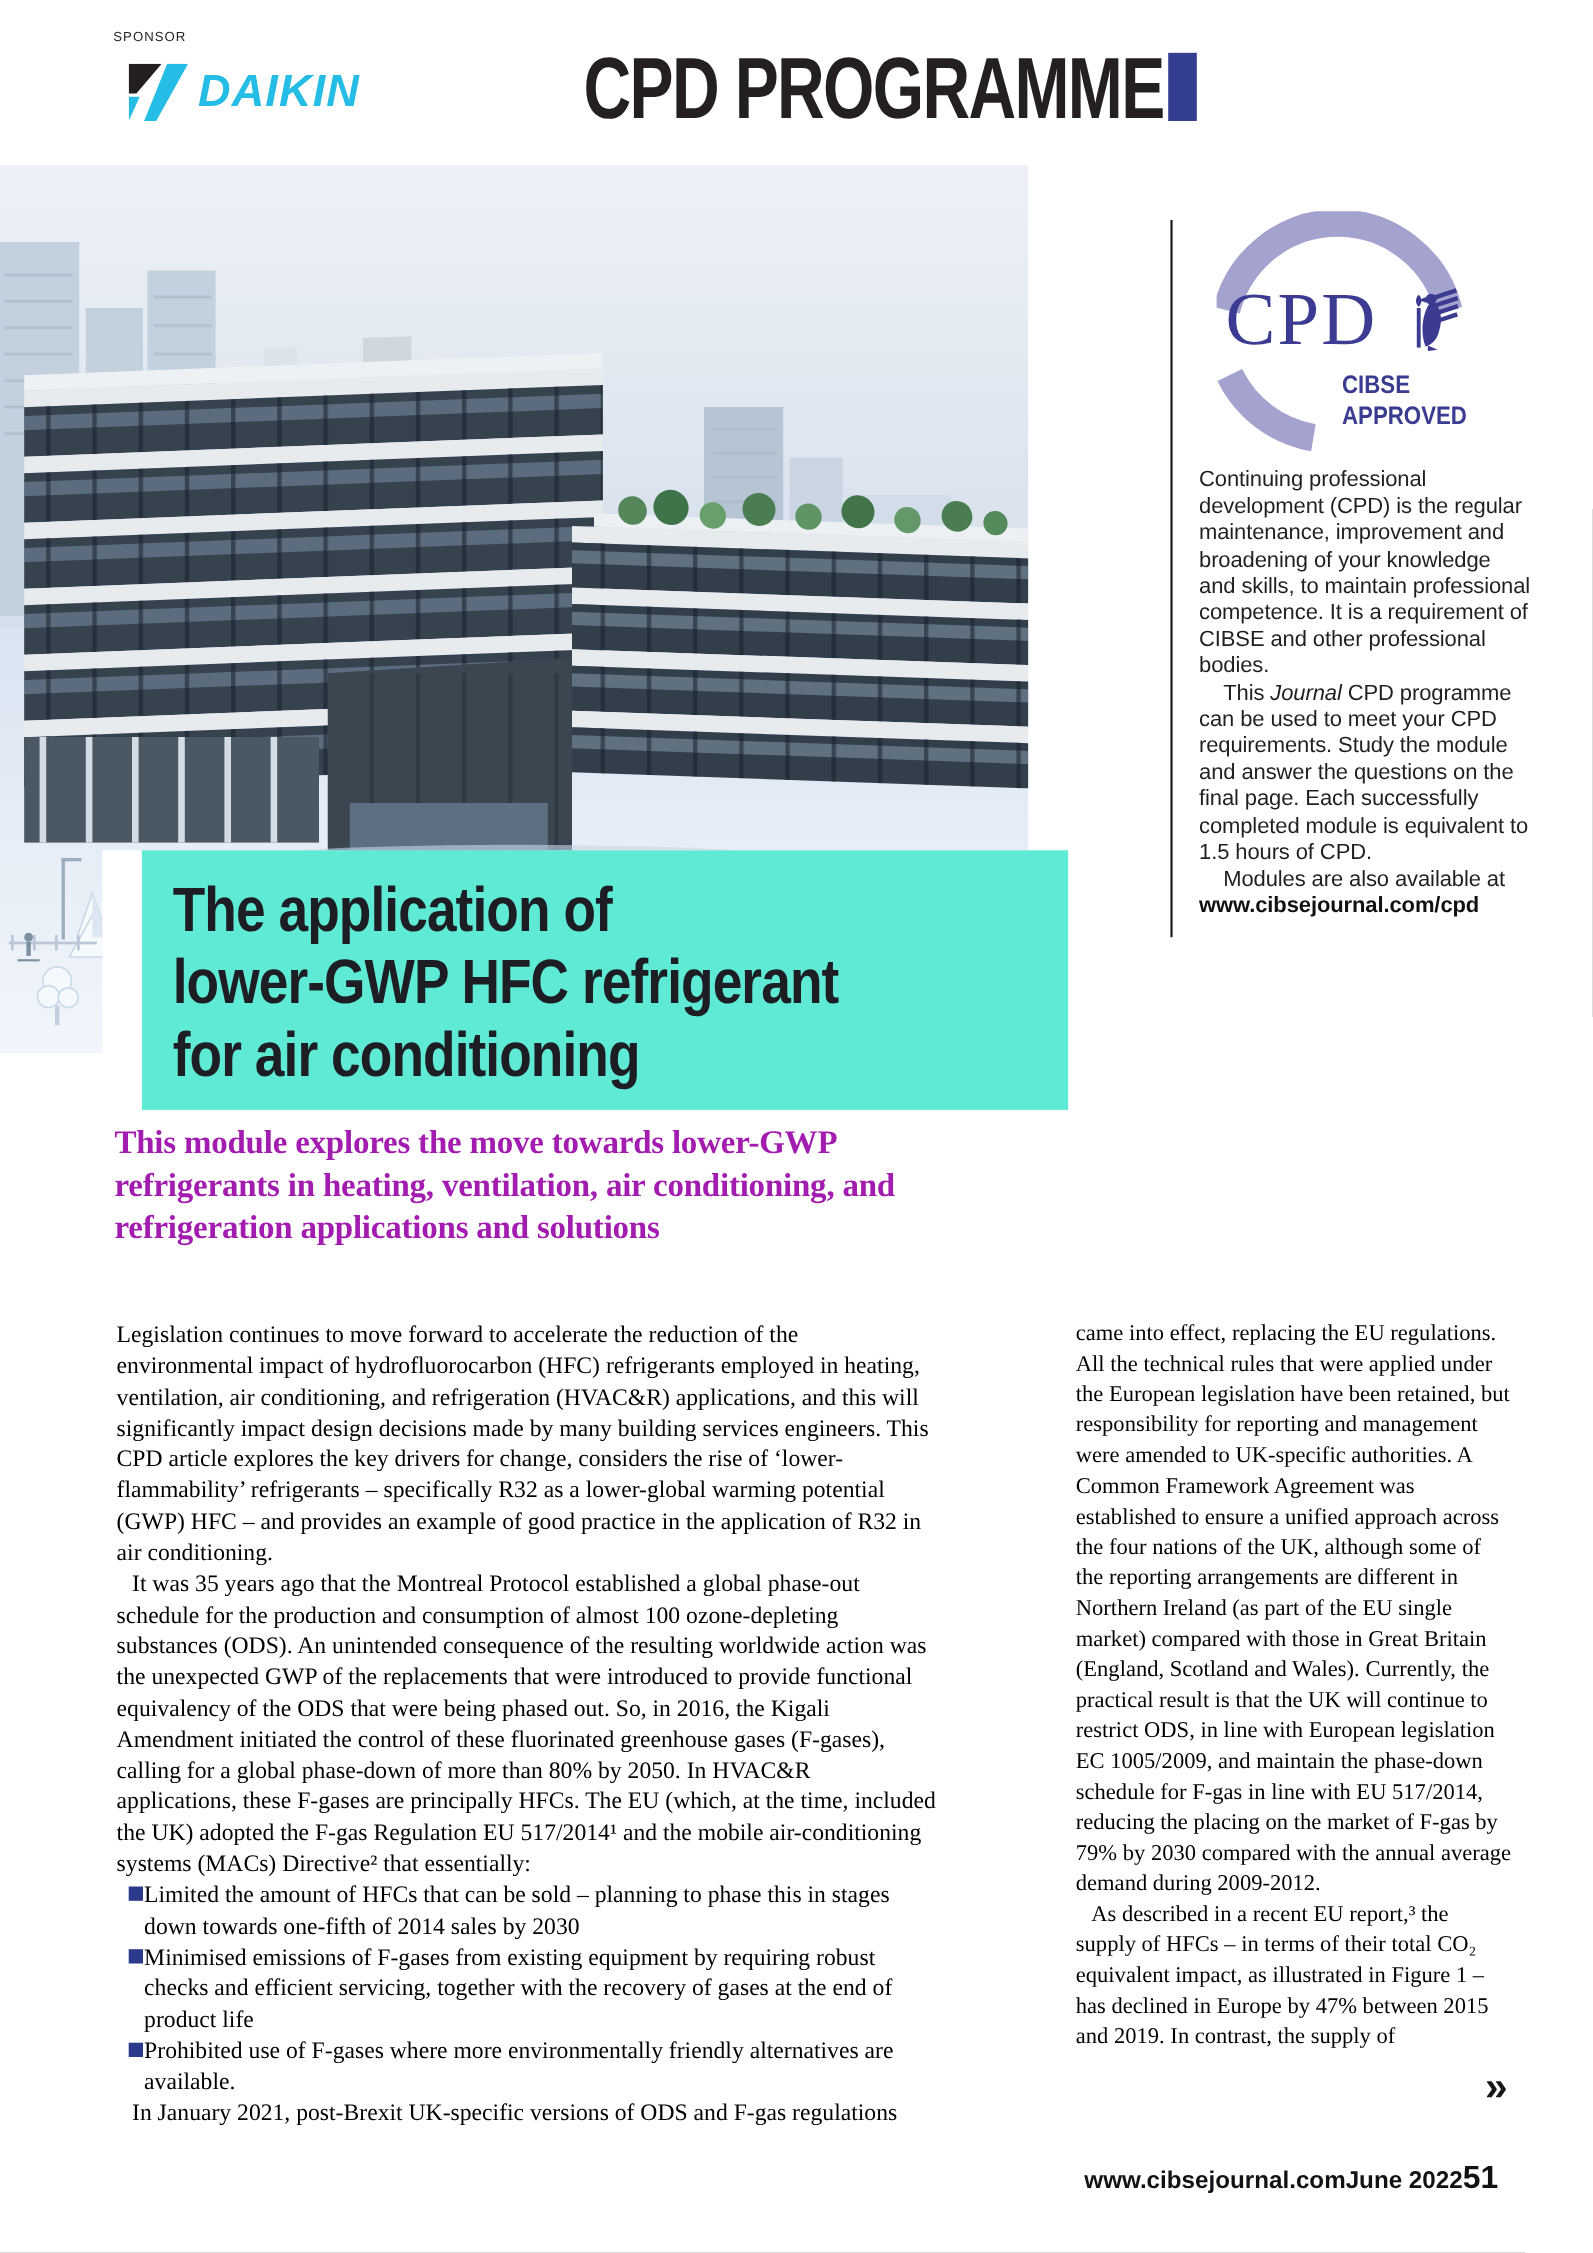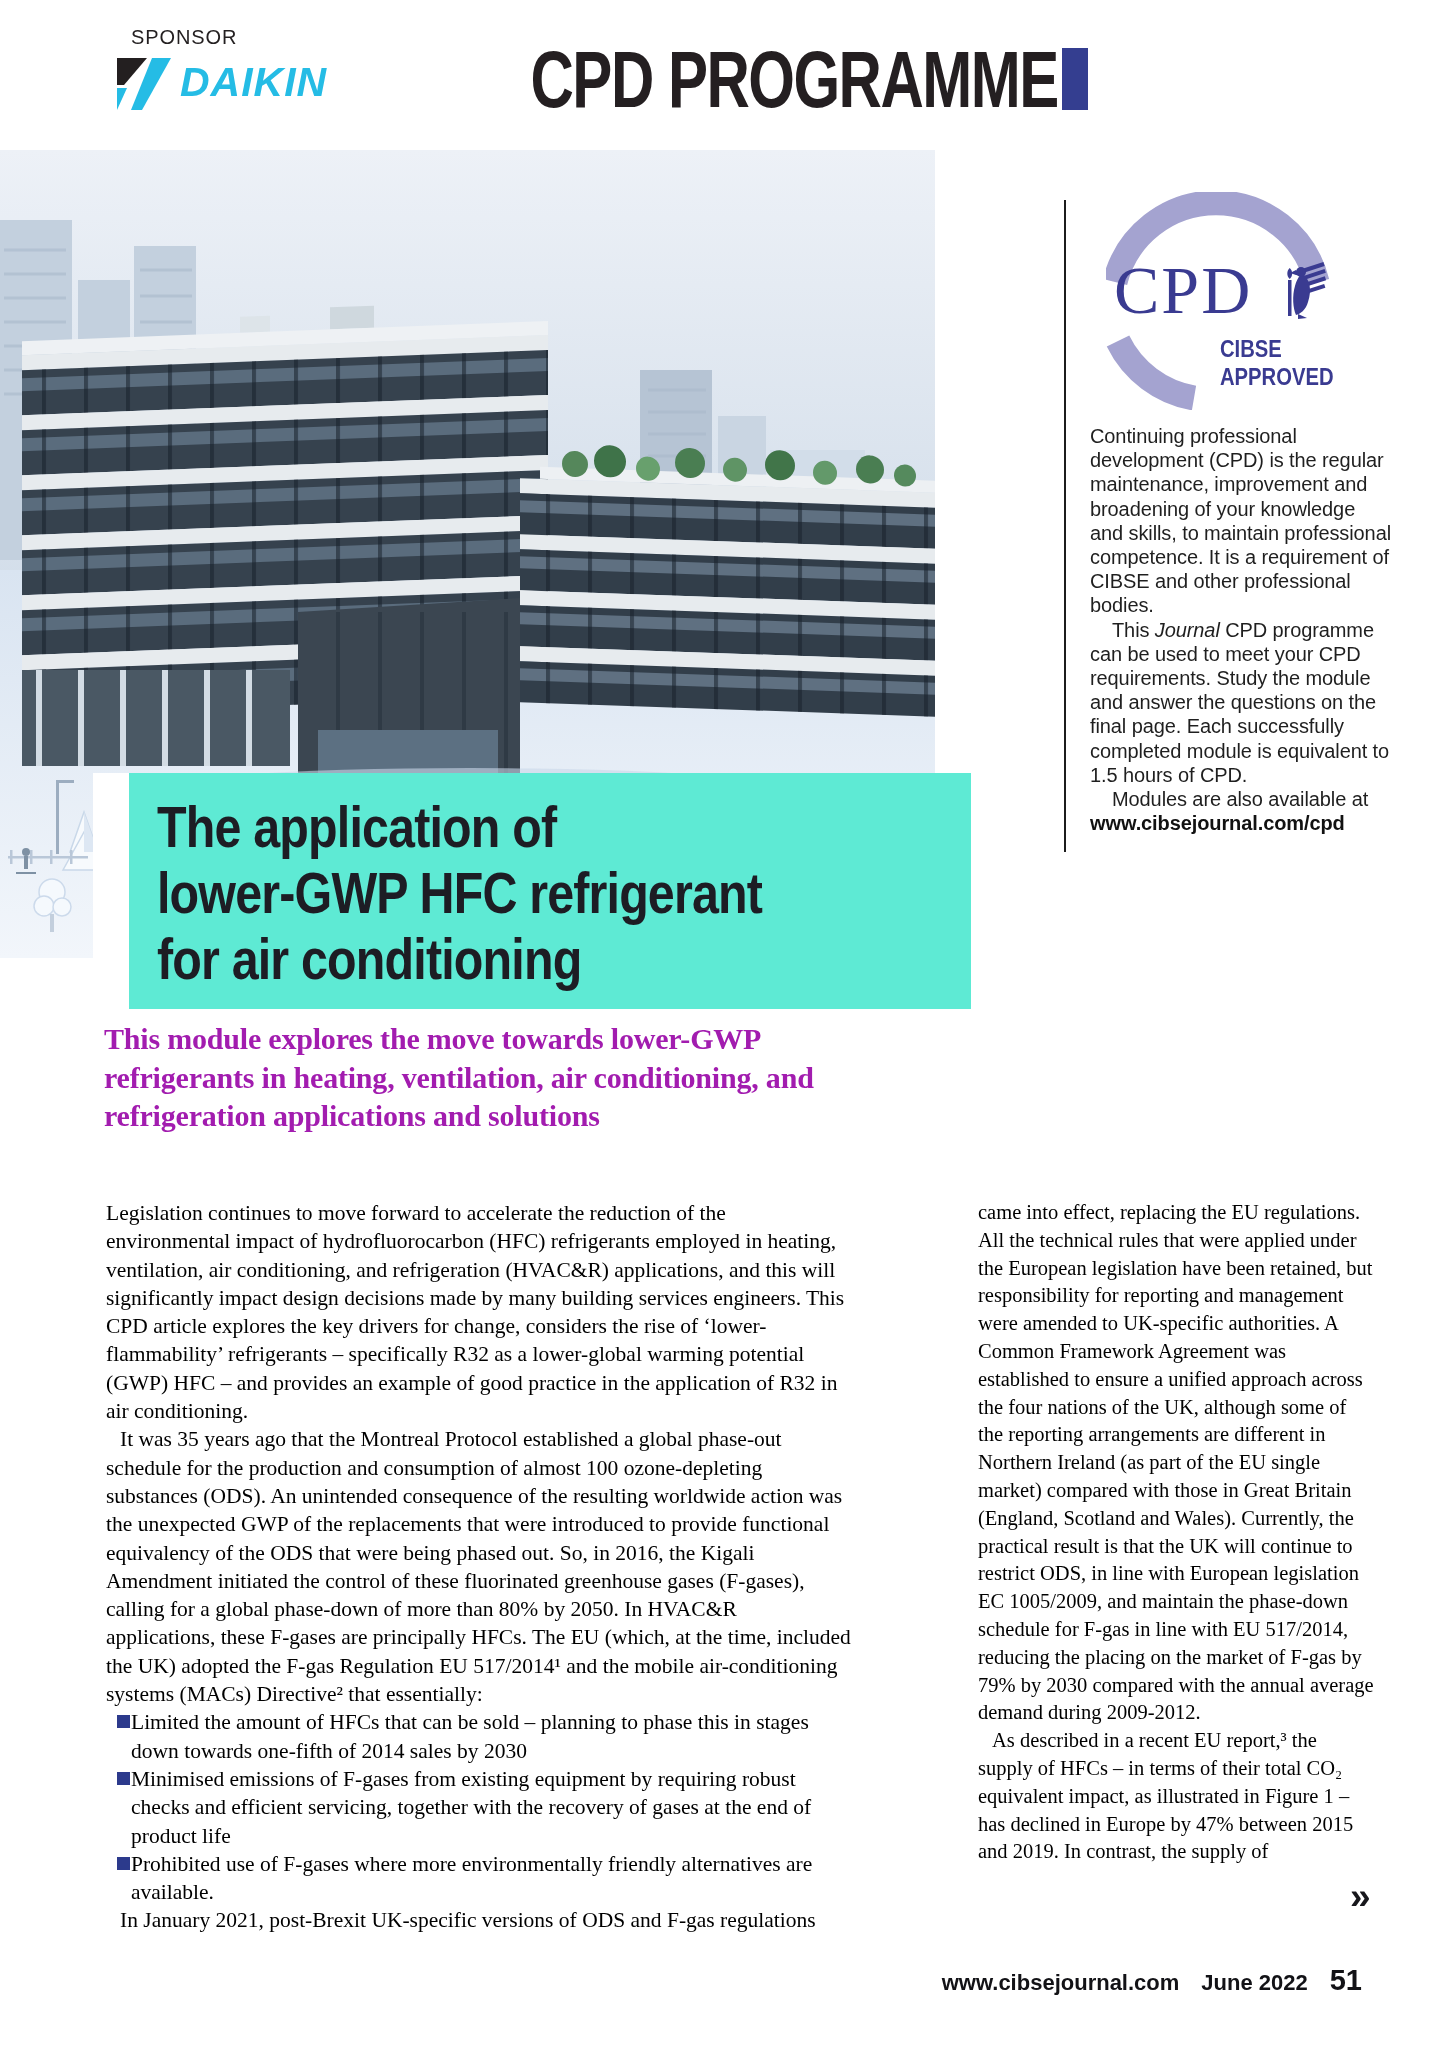--- a/index.html
+++ b/index.html
@@ -1,21 +1,21 @@
 <!DOCTYPE html>
 <html><head>
 <meta charset="utf-8">
 <style>
   html,body{margin:0;padding:0;background:#9a9a9a;}
   .page{position:relative;width:1448px;height:2048px;background:#ffffff;overflow:hidden;
         font-family:"Liberation Sans",sans-serif;}
   .abs{position:absolute;}
 
   
-  .sponsor{left:131px;top:26px;font-size:20px;letter-spacing:.9px;color:#231f20;}
+  .sponsor{left:103px;top:26px;font-size:12px;letter-spacing:.9px;color:#231f20;}
   .daikin{left:117px;top:58px;display:flex;align-items:flex-start;}
   .daikin-text{margin-left:9px;margin-top:4px;font-style:italic;font-weight:700;
                font-size:41px;letter-spacing:1px;color:#25bce5;line-height:1;}
   .headline-wrap{left:0;top:40px;width:1058px;text-align:right;line-height:1;}
   .headline{display:inline-block;font-size:79px;font-weight:700;color:#241f21;
             letter-spacing:-2px;transform:scaleX(.76);transform-origin:right center;white-space:nowrap;}
   .headline-bar{left:1062px;top:48px;width:26px;height:62px;background:#343e90;}
 
   
   .hero-wrap{left:0;top:150px;width:935px;height:808px;}
@@ -54,21 +54,21 @@
   .sidebar-text{left:1090px;top:424px;width:302px;font-size:20px;line-height:24.2px;
                 color:#1f1f1f;letter-spacing:-.1px;}
   .sidebar-text p{margin:0;}
   .sidebar-text .ind{text-indent:22px;}
   .it{font-style:italic;}
   .bold-link{font-weight:700;color:#111;}
 
   
   .chevron{left:1350px;top:1878px;font-size:37px;font-weight:700;color:#17171c;letter-spacing:-3px;line-height:1;}
   .footer{left:0;top:1964px;width:1362px;display:flex;justify-content:flex-end;align-items:baseline;
-          gap:22px;font-weight:700;color:#121216;}
+          font-weight:700;color:#121216;}
   .footer .site,.footer .issue{font-size:22px;}
   .footer .pageno{font-size:29px;}
 </style>
 </head>
 <body>
 
 <div class="page">
 
   <div class="abs sponsor">SPONSOR</div>
   <div class="abs daikin">

